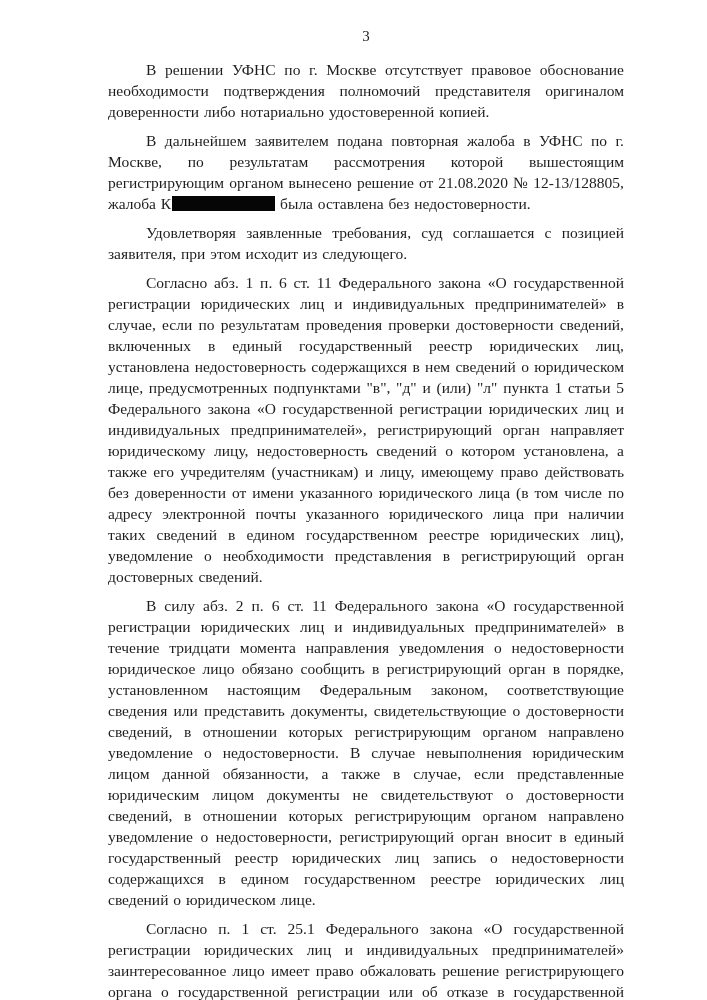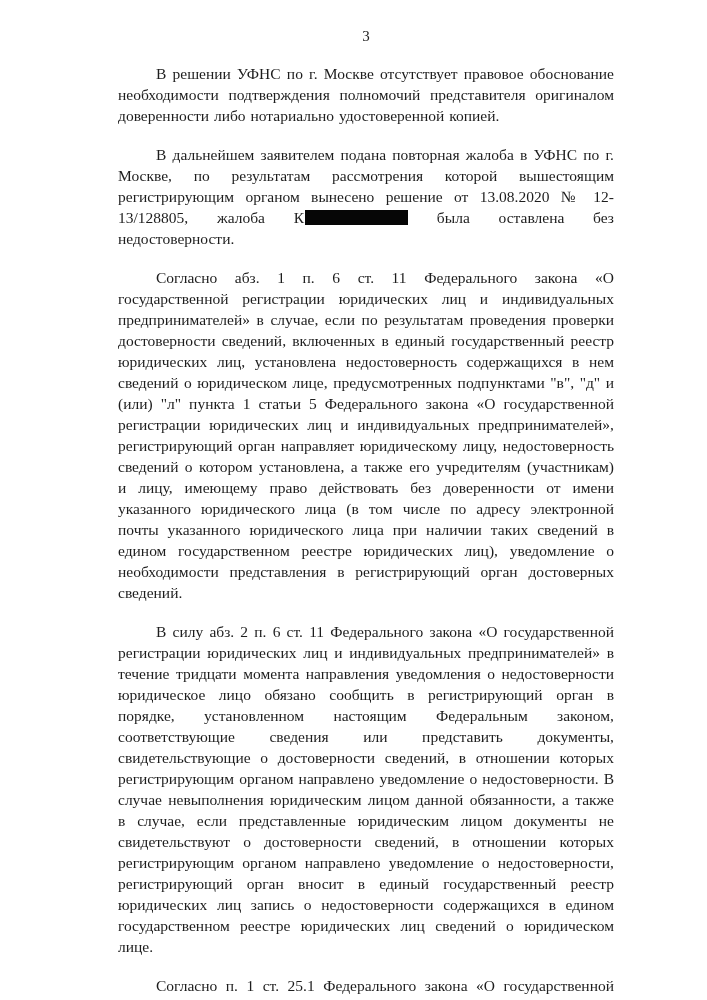--- a/index.html
+++ b/index.html
@@ -18,21 +18,21 @@
     color: #1d1d1d;
     overflow: hidden;
   }
   .page-number {
     text-align: center;
     font-size: 15px;
     margin: 0 0 14px 0;
     color: #222222;
   }
   .para {
-    margin: 18px;
+    margin: 8px;
     font-size: 15.5px;
     line-height: 21px;
     text-align: justify;
     text-indent: 38px;
     word-spacing: 1px;
   }
   .redaction {
     display: inline-block;
     width: 103px;
     height: 15px;
@@ -42,23 +42,24 @@
   }
 </style>
 </head>
 <body>
 
 <div class="page">
   <div class="page-number">3</div>
 
   <p class="para">В решении УФНС по г. Москве отсутствует правовое обоснование необходимости подтверждения полномочий представителя оригиналом доверенности либо нотариально удостоверенной копией.</p>
 
-  <p class="para"><span>В дальнейшем заявителем подана повторная жалоба в УФНС по г. Москве, по результатам рассмотрения которой вышестоящим регистрирующим органом вынесено решение от 13.08.2020 № 12-13/128805, жалоба К</span><span class="redaction"></span><span> была оставлена без недостоверности.</span></p>
+  <p class="para"><span>В дальнейшем заявителем подана повторная жалоба в УФНС по г. Москве, по результатам рассмотрения которой вышестоящим регистрирующим органом вынесено решение от 21.08.2020 № 12-13/128805, жалоба К</span><span class="redaction"></span><span> была оставлена без недостоверности.</span></p>
 
 
+  <p class="para">Удовлетворяя заявленные требования, суд соглашается с позицией заявителя, при этом исходит из следующего.</p>
 
   <p class="para">Согласно абз. 1 п. 6 ст. 11 Федерального закона «О государственной регистрации юридических лиц и индивидуальных предпринимателей» в случае, если по результатам проведения проверки достоверности сведений, включенных в единый государственный реестр юридических лиц, установлена недостоверность содержащихся в нем сведений о юридическом лице, предусмотренных подпунктами "в", "д" и (или) "л" пункта 1 статьи 5 Федерального закона «О государственной регистрации юридических лиц и индивидуальных предпринимателей», регистрирующий орган направляет юридическому лицу, недостоверность сведений о котором установлена, а также его учредителям (участникам) и лицу, имеющему право действовать без доверенности от имени указанного юридического лица (в том числе по адресу электронной почты указанного юридического лица при наличии таких сведений в едином государственном реестре юридических лиц), уведомление о необходимости представления в регистрирующий орган достоверных сведений.</p>
 
   <p class="para">В силу абз. 2 п. 6 ст. 11 Федерального закона «О государственной регистрации юридических лиц и индивидуальных предпринимателей» в течение тридцати момента направления уведомления о недостоверности юридическое лицо обязано сообщить в регистрирующий орган в порядке, установленном настоящим Федеральным законом, соответствующие сведения или представить документы, свидетельствующие о достоверности сведений, в отношении которых регистрирующим органом направлено уведомление о недостоверности. В случае невыполнения юридическим лицом данной обязанности, а также в случае, если представленные юридическим лицом документы не свидетельствуют о достоверности сведений, в отношении которых регистрирующим органом направлено уведомление о недостоверности, регистрирующий орган вносит в единый государственный реестр юридических лиц запись о недостоверности содержащихся в едином государственном реестре юридических лиц сведений о юридическом лице.</p>
 
   <p class="para">Согласно п. 1 ст. 25.1 Федерального закона «О государственной регистрации юридических лиц и индивидуальных предпринимателей» заинтересованное лицо имеет право обжаловать решение регистрирующего органа о государственной регистрации или об отказе в государственной регистрации, если, по мнению этого лица, такое решение нарушает его права.</p>
 
 </div>
 
 </body></html>

